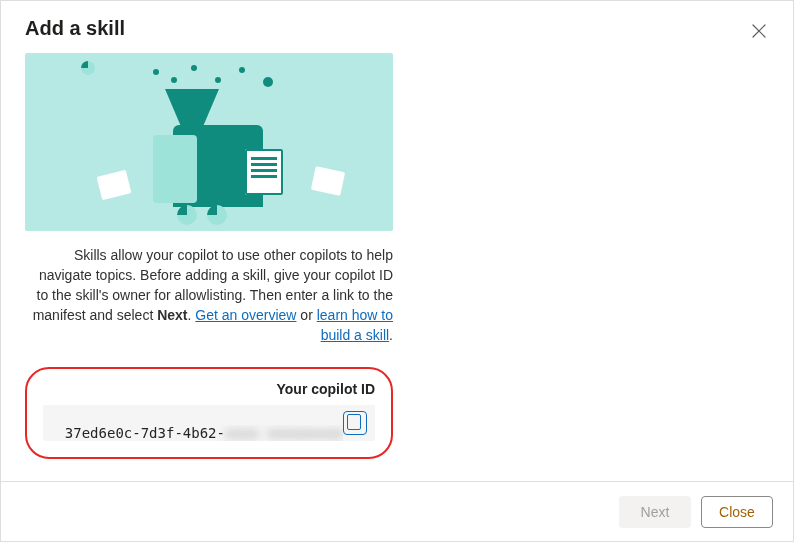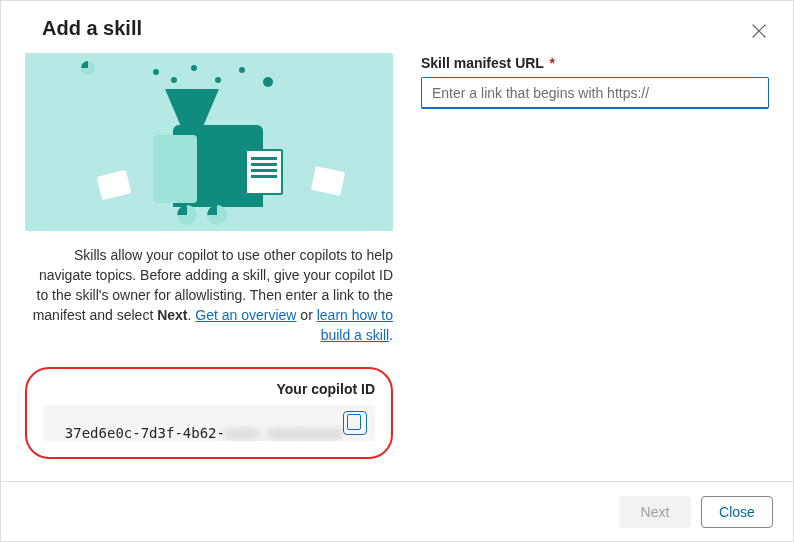--- a/index.html
+++ b/index.html
@@ -17,21 +17,21 @@
       width: 794px;
       height: 542px;
       border: 1px solid #ddd;
       display: flex;
       flex-direction: column;
     }
     .dialog-header {
       display: flex;
       align-items: flex-start;
       justify-content: space-between;
-      padding: 16px 20px 8px 41px;
+      padding: 16px 20px 8px 24px;
     }
     .dialog-title {
       font-size: 20px;
       font-weight: 600;
       color: #201f1e;
     }
     .close-x {
       width: 28px; height: 28px;
       display: flex; align-items: center; justify-content: center;
       cursor: pointer;
@@ -167,21 +167,21 @@
       font-size: 14px;
       border-radius: 4px;
       cursor: pointer;
       display:flex; align-items:center; justify-content:center;
     }
     .btn-disabled {
       background: #f3f2f1; color: #a19f9d; border: none;
       cursor: default;
     }
     .btn-secondary {
-      background: #fff; color: #0369a1; border: 1px solid #8a8886;
+      background: #fff; color: #a16207; border: 1px solid #8a8886;
     }
   </style>
 </head>
 <body>
 
 <div class="dialog">
 
   <div class="dialog-header">
     <h1 class="dialog-title">Add a skill</h1>
     <div class="close-x">
@@ -222,27 +222,20 @@
         <div class="cid-label">Your copilot ID</div>
         <div class="cid-row">
           <div class="cid-value">
             <span>37ed6e0c-7d3f-4b62-</span><span class="cid-blur">xxxx xxxxxxxxx</span>
           </div>
           <div class="copy-btn"></div>
         </div>
       </div>
     </div>
 
-    <div class="right-col">
-      <div class="field-label">
-        <span>Skill manifest URL</span>
-        <span class="req">*</span>
-      </div>
-      <input type="text" class="text-input" placeholder="Enter a link that begins with https://" style="">
-    </div>
 
   </div>
 
   <div class="dialog-footer">
     <div class="btn btn-disabled">Next</div>
     <div class="btn btn-secondary">Close</div>
   </div>
 
 </div>
 

